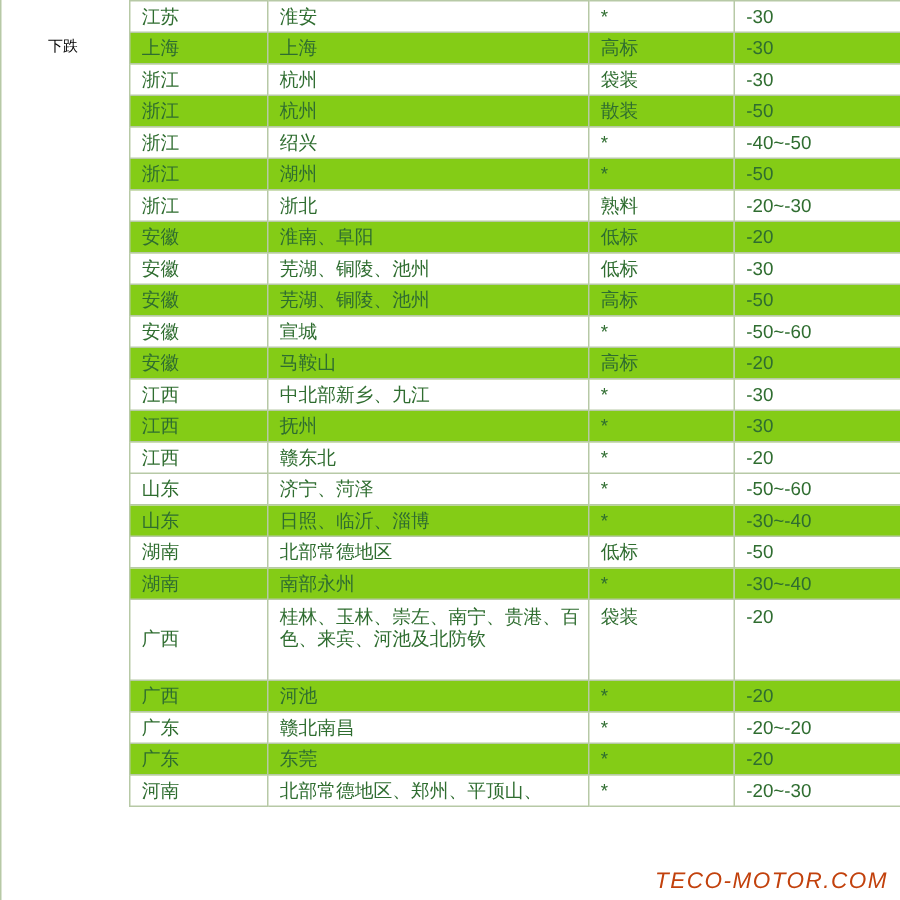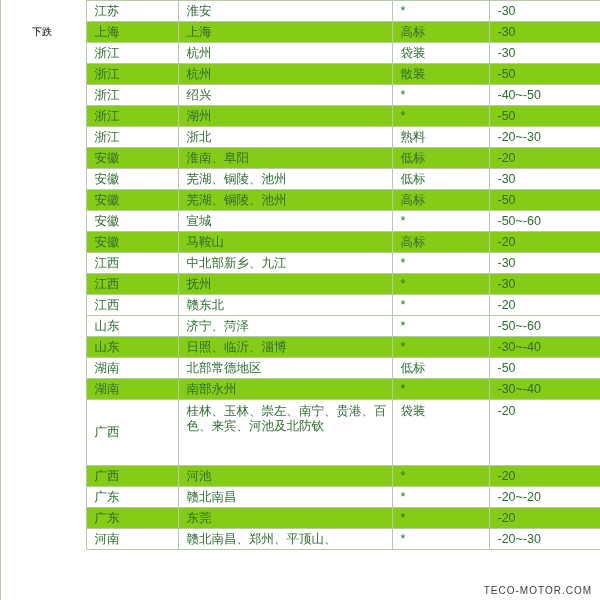--- a/index.html
+++ b/index.html
@@ -65,25 +65,26 @@
     left: 0;
     top: 0;
     width: 1px;
     height: 600px;
     background: #b7c9a6;
   }
   .watermark {
     position: absolute;
     right: 8px;
     bottom: 4px;
-    font-size: 10px;
-    color: #404040;
+    font-size: 15px;
+    color: #c2410c;
     letter-spacing: 1px;
     font-family: "Liberation Sans", sans-serif;
     pointer-events: none;
+    font-style: italic;
   }
 </style>
 </head>
 <body>
 
 <div id="sheet">
   <div class="leftrail"></div>
   <table>
     <colgroup>
       <col class="c0">
@@ -222,21 +223,21 @@
         <tr class="shade">
           <td class="label"></td>
           <td class="val">湖南</td>
           <td class="val">南部永州</td>
           <td class="val">*</td>
           <td class="val">-30~-40</td>
         </tr>
         <tr class="plain">
           <td class="label"></td>
           <td class="val">广西</td>
-          <td class="val" style="height: 66px; vertical-align: top; padding-top: 4px;">桂林、玉林、崇左、南宁、贵港、百色、来宾、河池及北防钦</td>
+          <td class="val" style="height: 54px; vertical-align: top; padding-top: 4px;">桂林、玉林、崇左、南宁、贵港、百色、来宾、河池及北防钦</td>
           <td class="val" style="vertical-align: top; padding-top: 4px;">袋装</td>
           <td class="val" style="vertical-align: top; padding-top: 4px;">-20</td>
         </tr>
         <tr class="shade">
           <td class="label"></td>
           <td class="val">广西</td>
           <td class="val">河池</td>
           <td class="val">*</td>
           <td class="val">-20</td>
         </tr>
@@ -250,20 +251,20 @@
         <tr class="shade">
           <td class="label"></td>
           <td class="val">广东</td>
           <td class="val">东莞</td>
           <td class="val">*</td>
           <td class="val">-20</td>
         </tr>
         <tr class="plain">
           <td class="label"></td>
           <td class="val">河南</td>
-          <td class="val">赣北南昌、郑州、平顶山、</td>
+          <td class="val">北部常德地区、郑州、平顶山、</td>
           <td class="val">*</td>
           <td class="val">-20~-30</td>
         </tr>
       </tbody>
   </table>
   <div class="watermark">TECO-MOTOR.COM</div>
 </div>
 
 </body></html>

